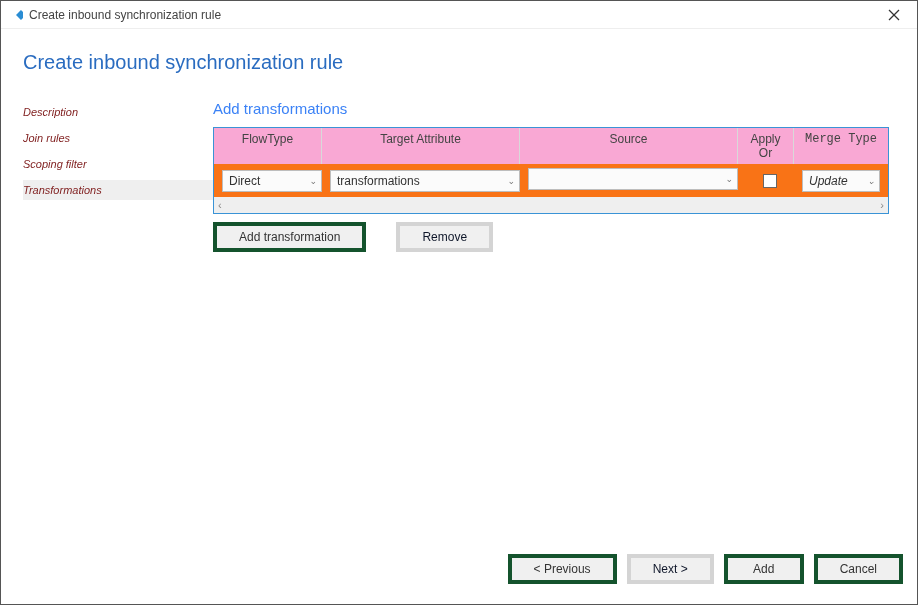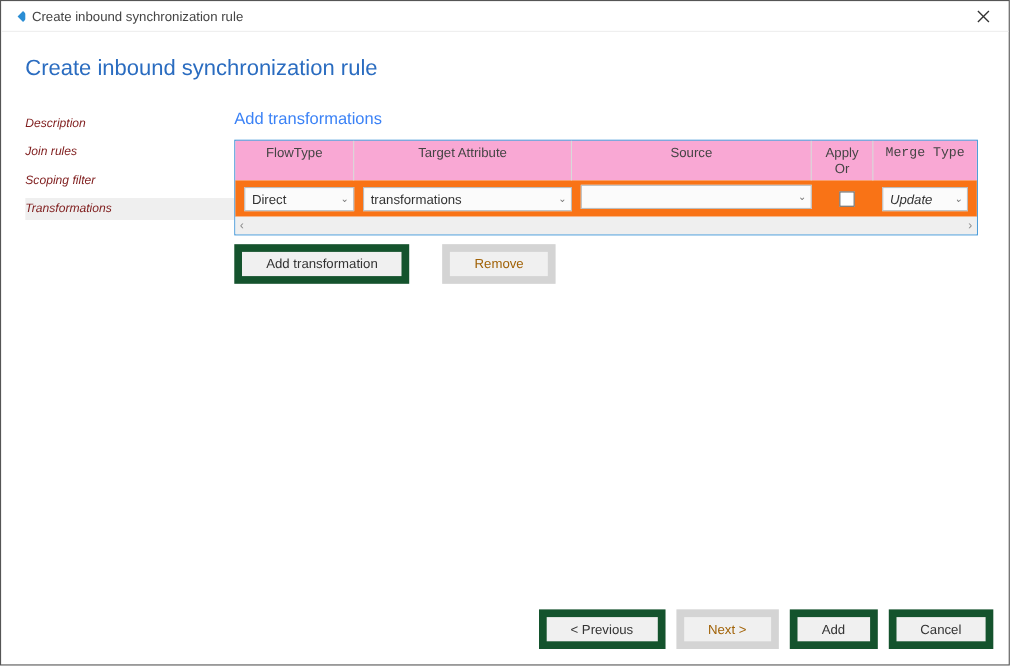--- a/index.html
+++ b/index.html
@@ -147,30 +147,30 @@
       padding: 0 4px;
       justify-content: space-between;
     }
     .action-row {
       display: flex;
       gap: 30px;
       margin-top: 8px;
     }
     .btn {
       background: #f0f0f0;
-      border: 7px solid #14532d;
+      border: 4px solid #14532d;
       padding: 4px 22px;
       font-size: 12px;
       color: #333;
       cursor: pointer;
       min-width: 70px;
       text-align: center;
     }
     .btn.disabled {
-      color: #a16207;
+      color: #0f172a;
       border-color: #d4d4d4;
       cursor: default;
     }
     .btn-row-action {
       min-width: 130px;
     }
     .remove-btn { min-width: 80px; }
     .footer {
       height: 50px;
       display: flex;

